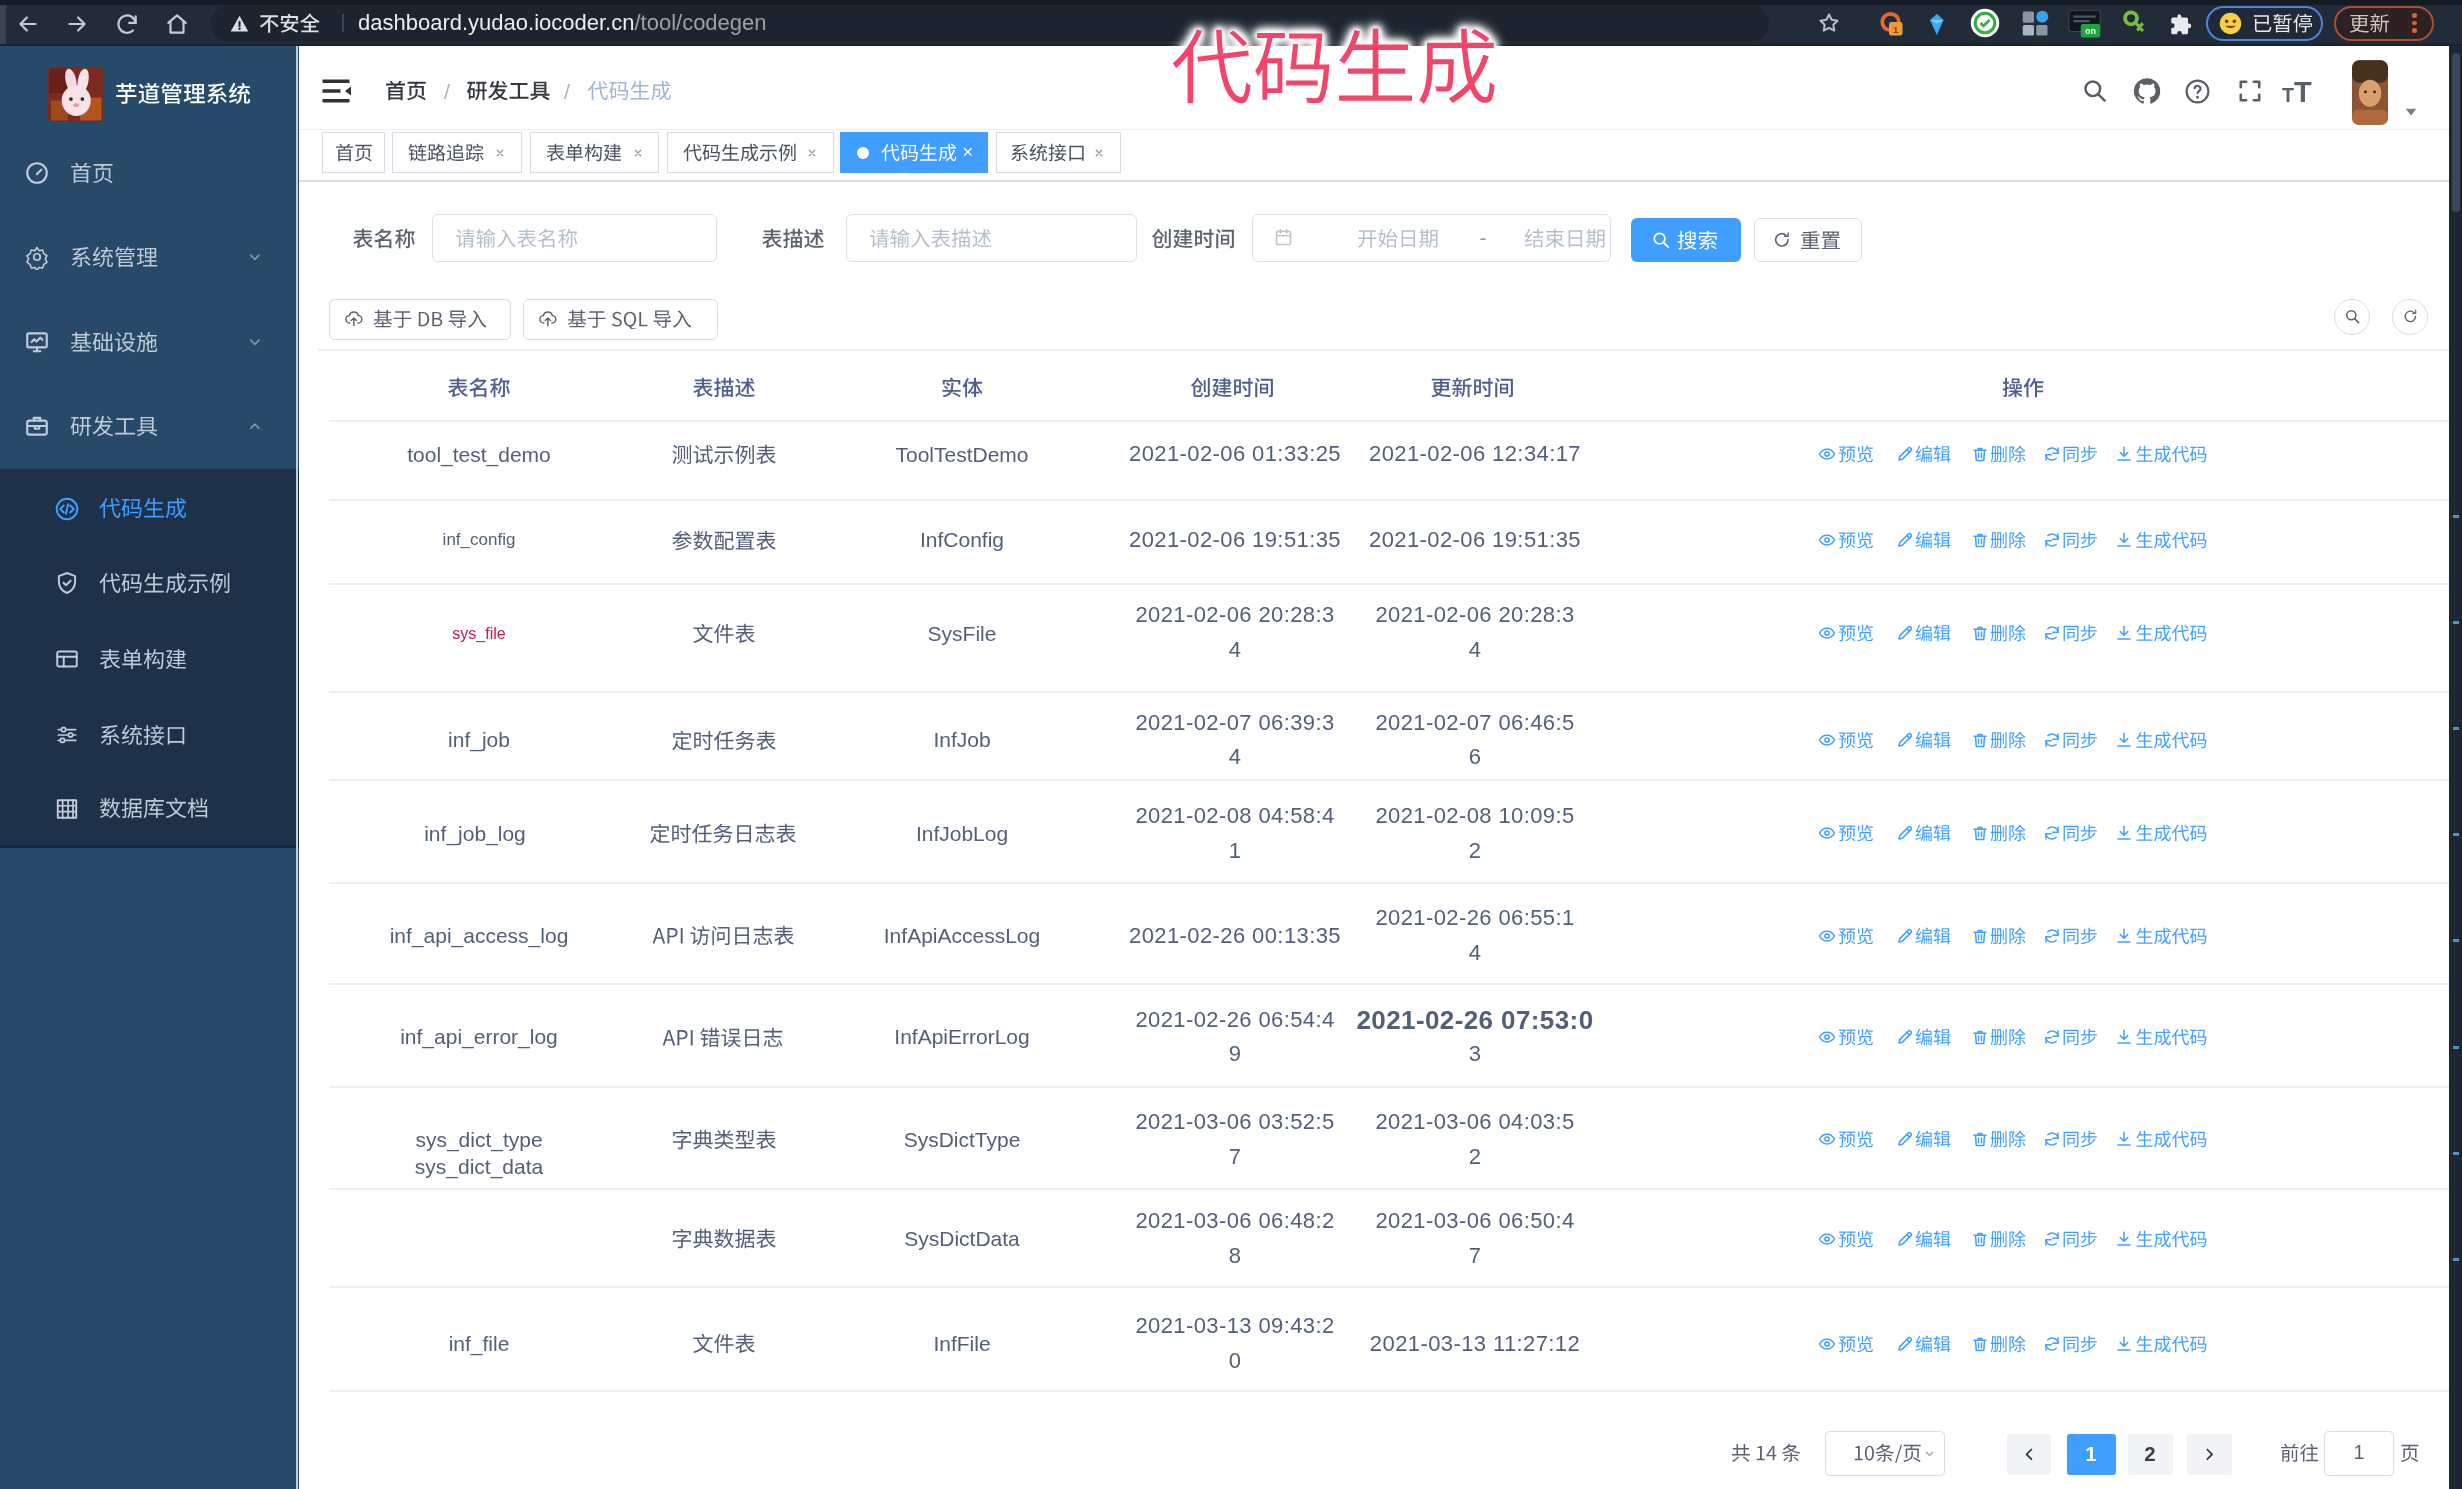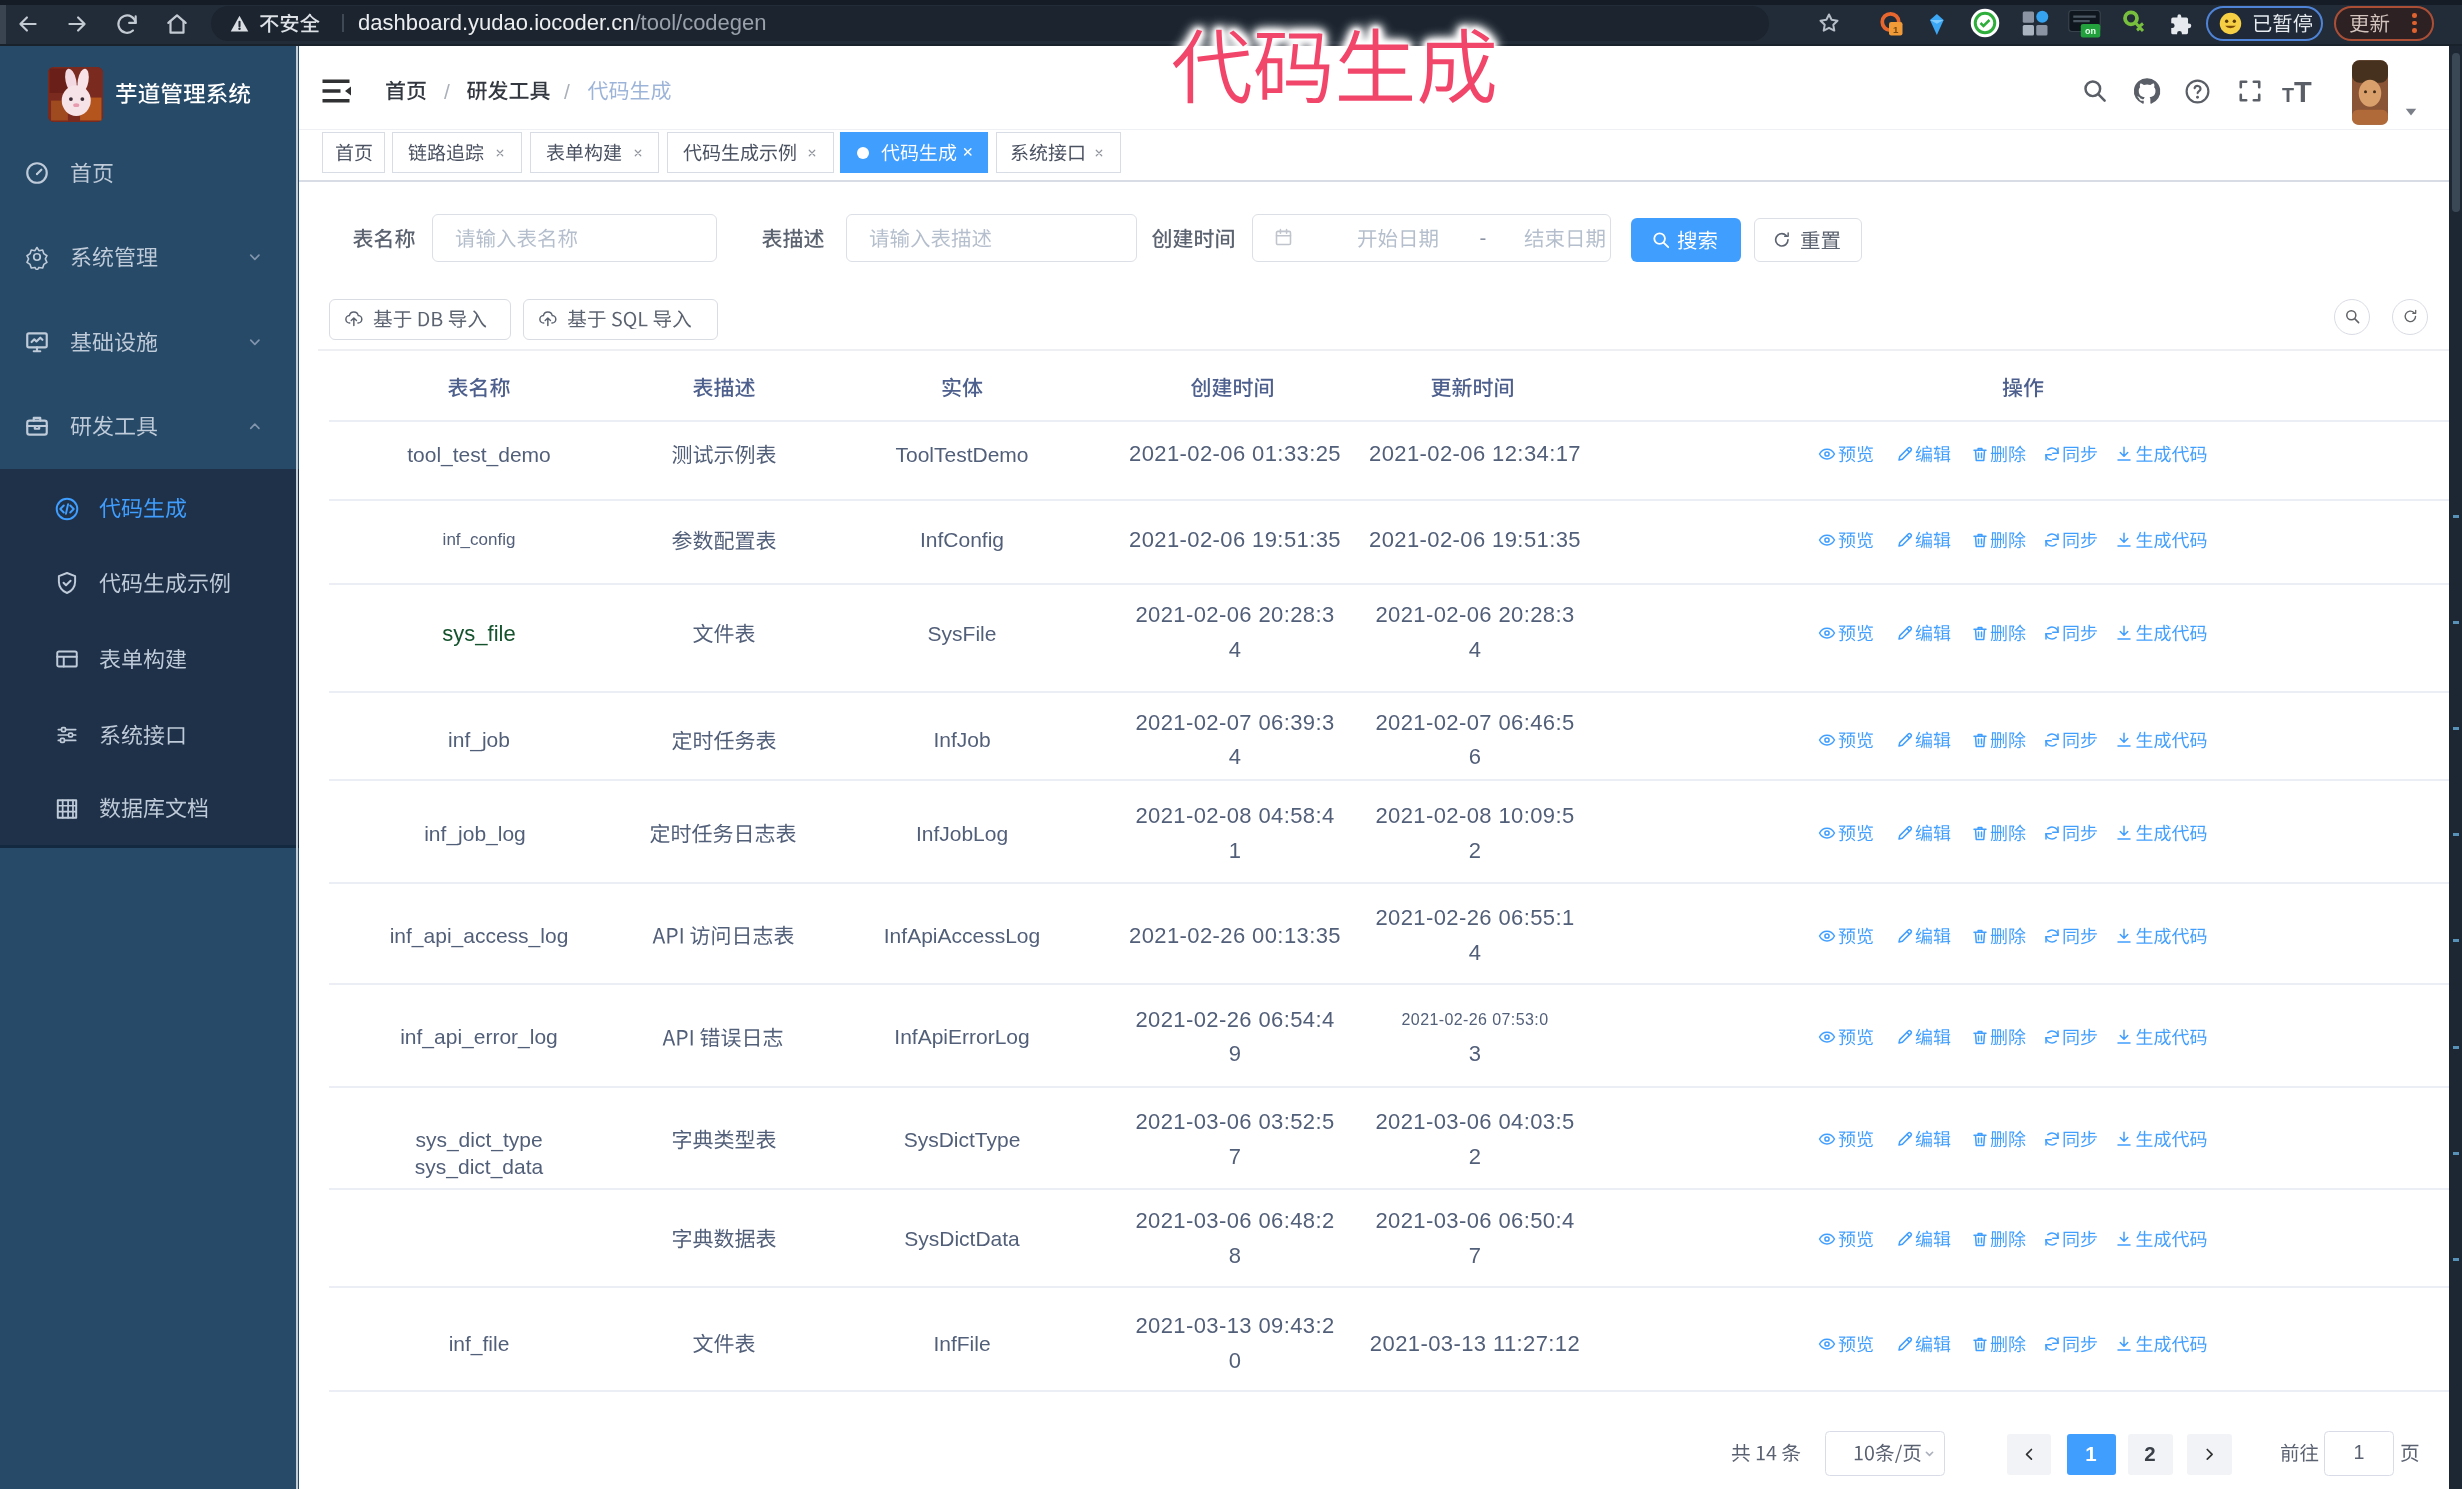--- a/index.html
+++ b/index.html
@@ -688,21 +688,21 @@
     <path d="M4 20h16"></path>
   </svg>
 <div style="position:absolute;left:2135px;top:531px">
     <svg width="73" height="18" viewBox="0 -880 4000 1000" fill="#409eff" style="display:block">
       <use href="#gr751f" x="0"></use>
       <use href="#gr6210" x="1000"></use>
       <use href="#gr4ee3" x="2000"></use>
       <use href="#gr7801" x="3000"></use>
     </svg>
   </div>
-<div style="position:absolute;left:479px;transform:translateX(-50%);text-align:center;top:621px;font-size:22px;line-height:25px;color:#14532d;font-weight:400;white-space:nowrap;letter-spacing:0px">sys_file</div>
+<div style="position:absolute;left:479px;transform:translateX(-50%);text-align:center;top:621px;font-size:16px;line-height:25px;color:#be185d;font-weight:400;white-space:nowrap;letter-spacing:0px">sys_file</div>
 <div style="position:absolute;left:692px;top:623px">
     <svg width="64" height="21" viewBox="0 -880 3000 1000" fill="#525f79" style="display:block">
       <use href="#gr6587" x="0"></use>
       <use href="#gr4ef6" x="1000"></use>
       <use href="#gr8868" x="2000"></use>
     </svg>
   </div>
 <div style="position:absolute;left:962px;transform:translateX(-50%);top:621px;font-size:21px;line-height:25px;color:#525f79;font-weight:400;white-space:nowrap;letter-spacing:0px">SysFile</div>
 <div style="position:absolute;left:1235px;transform:translateX(-50%);text-align:center;top:602px;font-size:22px;line-height:26px;color:#525f79;font-weight:400;white-space:nowrap;letter-spacing:0.4px">2021-02-06 20:28:3</div>
 <div style="position:absolute;left:1235px;transform:translateX(-50%);text-align:center;top:637px;font-size:22px;line-height:26px;color:#525f79;font-weight:400;white-space:nowrap;letter-spacing:0.4px">4</div>
@@ -973,21 +973,21 @@
       <use href="#gr49" x="1241"></use>
       <use href="#gr9519" x="1758"></use>
       <use href="#gr8bef" x="2758"></use>
       <use href="#gr65e5" x="3758"></use>
       <use href="#gr5fd7" x="4758"></use>
     </svg>
   </div>
 <div style="position:absolute;left:962px;transform:translateX(-50%);text-align:center;top:1024px;font-size:21px;line-height:25px;color:#525f79;font-weight:400;white-space:nowrap;letter-spacing:0px">InfApiErrorLog</div>
 <div style="position:absolute;left:1235px;transform:translateX(-50%);text-align:center;top:1007px;font-size:22px;line-height:26px;color:#525f79;font-weight:400;white-space:nowrap;letter-spacing:0.4px">2021-02-26 06:54:4</div>
 <div style="position:absolute;left:1235px;transform:translateX(-50%);text-align:center;top:1041px;font-size:22px;line-height:26px;color:#525f79;font-weight:400;white-space:nowrap;letter-spacing:0.4px">9</div>
-<div style="position:absolute;left:1475px;transform:translateX(-50%);text-align:center;top:1007px;font-size:16px;line-height:26px;color:#525f79;font-weight:400;white-space:nowrap;letter-spacing:0.4px">2021-02-26 07:53:0</div>
+<div style="position:absolute;left:1475px;transform:translateX(-50%);text-align:center;top:1007px;font-size:26px;line-height:26px;color:#525f79;font-weight:700;white-space:nowrap;letter-spacing:0.4px">2021-02-26 07:53:0</div>
 <div style="position:absolute;left:1475px;transform:translateX(-50%);text-align:center;top:1041px;font-size:22px;line-height:26px;color:#525f79;font-weight:400;white-space:nowrap;letter-spacing:0.4px">3</div>
 <svg style="position:absolute;left:1818px;top:1028px" width="18" height="18" viewBox="0 0 24 24" fill="none" stroke="#409eff" stroke-width="2" stroke-linecap="round" stroke-linejoin="round">
     <path d="M2 12s3.5-6.5 10-6.5S22 12 22 12s-3.5 6.5-10 6.5S2 12 2 12z"></path>
     <circle cx="12" cy="12" r="2.8"></circle>
   </svg>
 <div style="position:absolute;left:1838px;top:1028px">
     <svg width="36" height="18" viewBox="0 -880 2000 1000" fill="#409eff" style="display:block">
       <use href="#gr9884" x="0"></use>
       <use href="#gr89c8" x="1000"></use>
     </svg>

